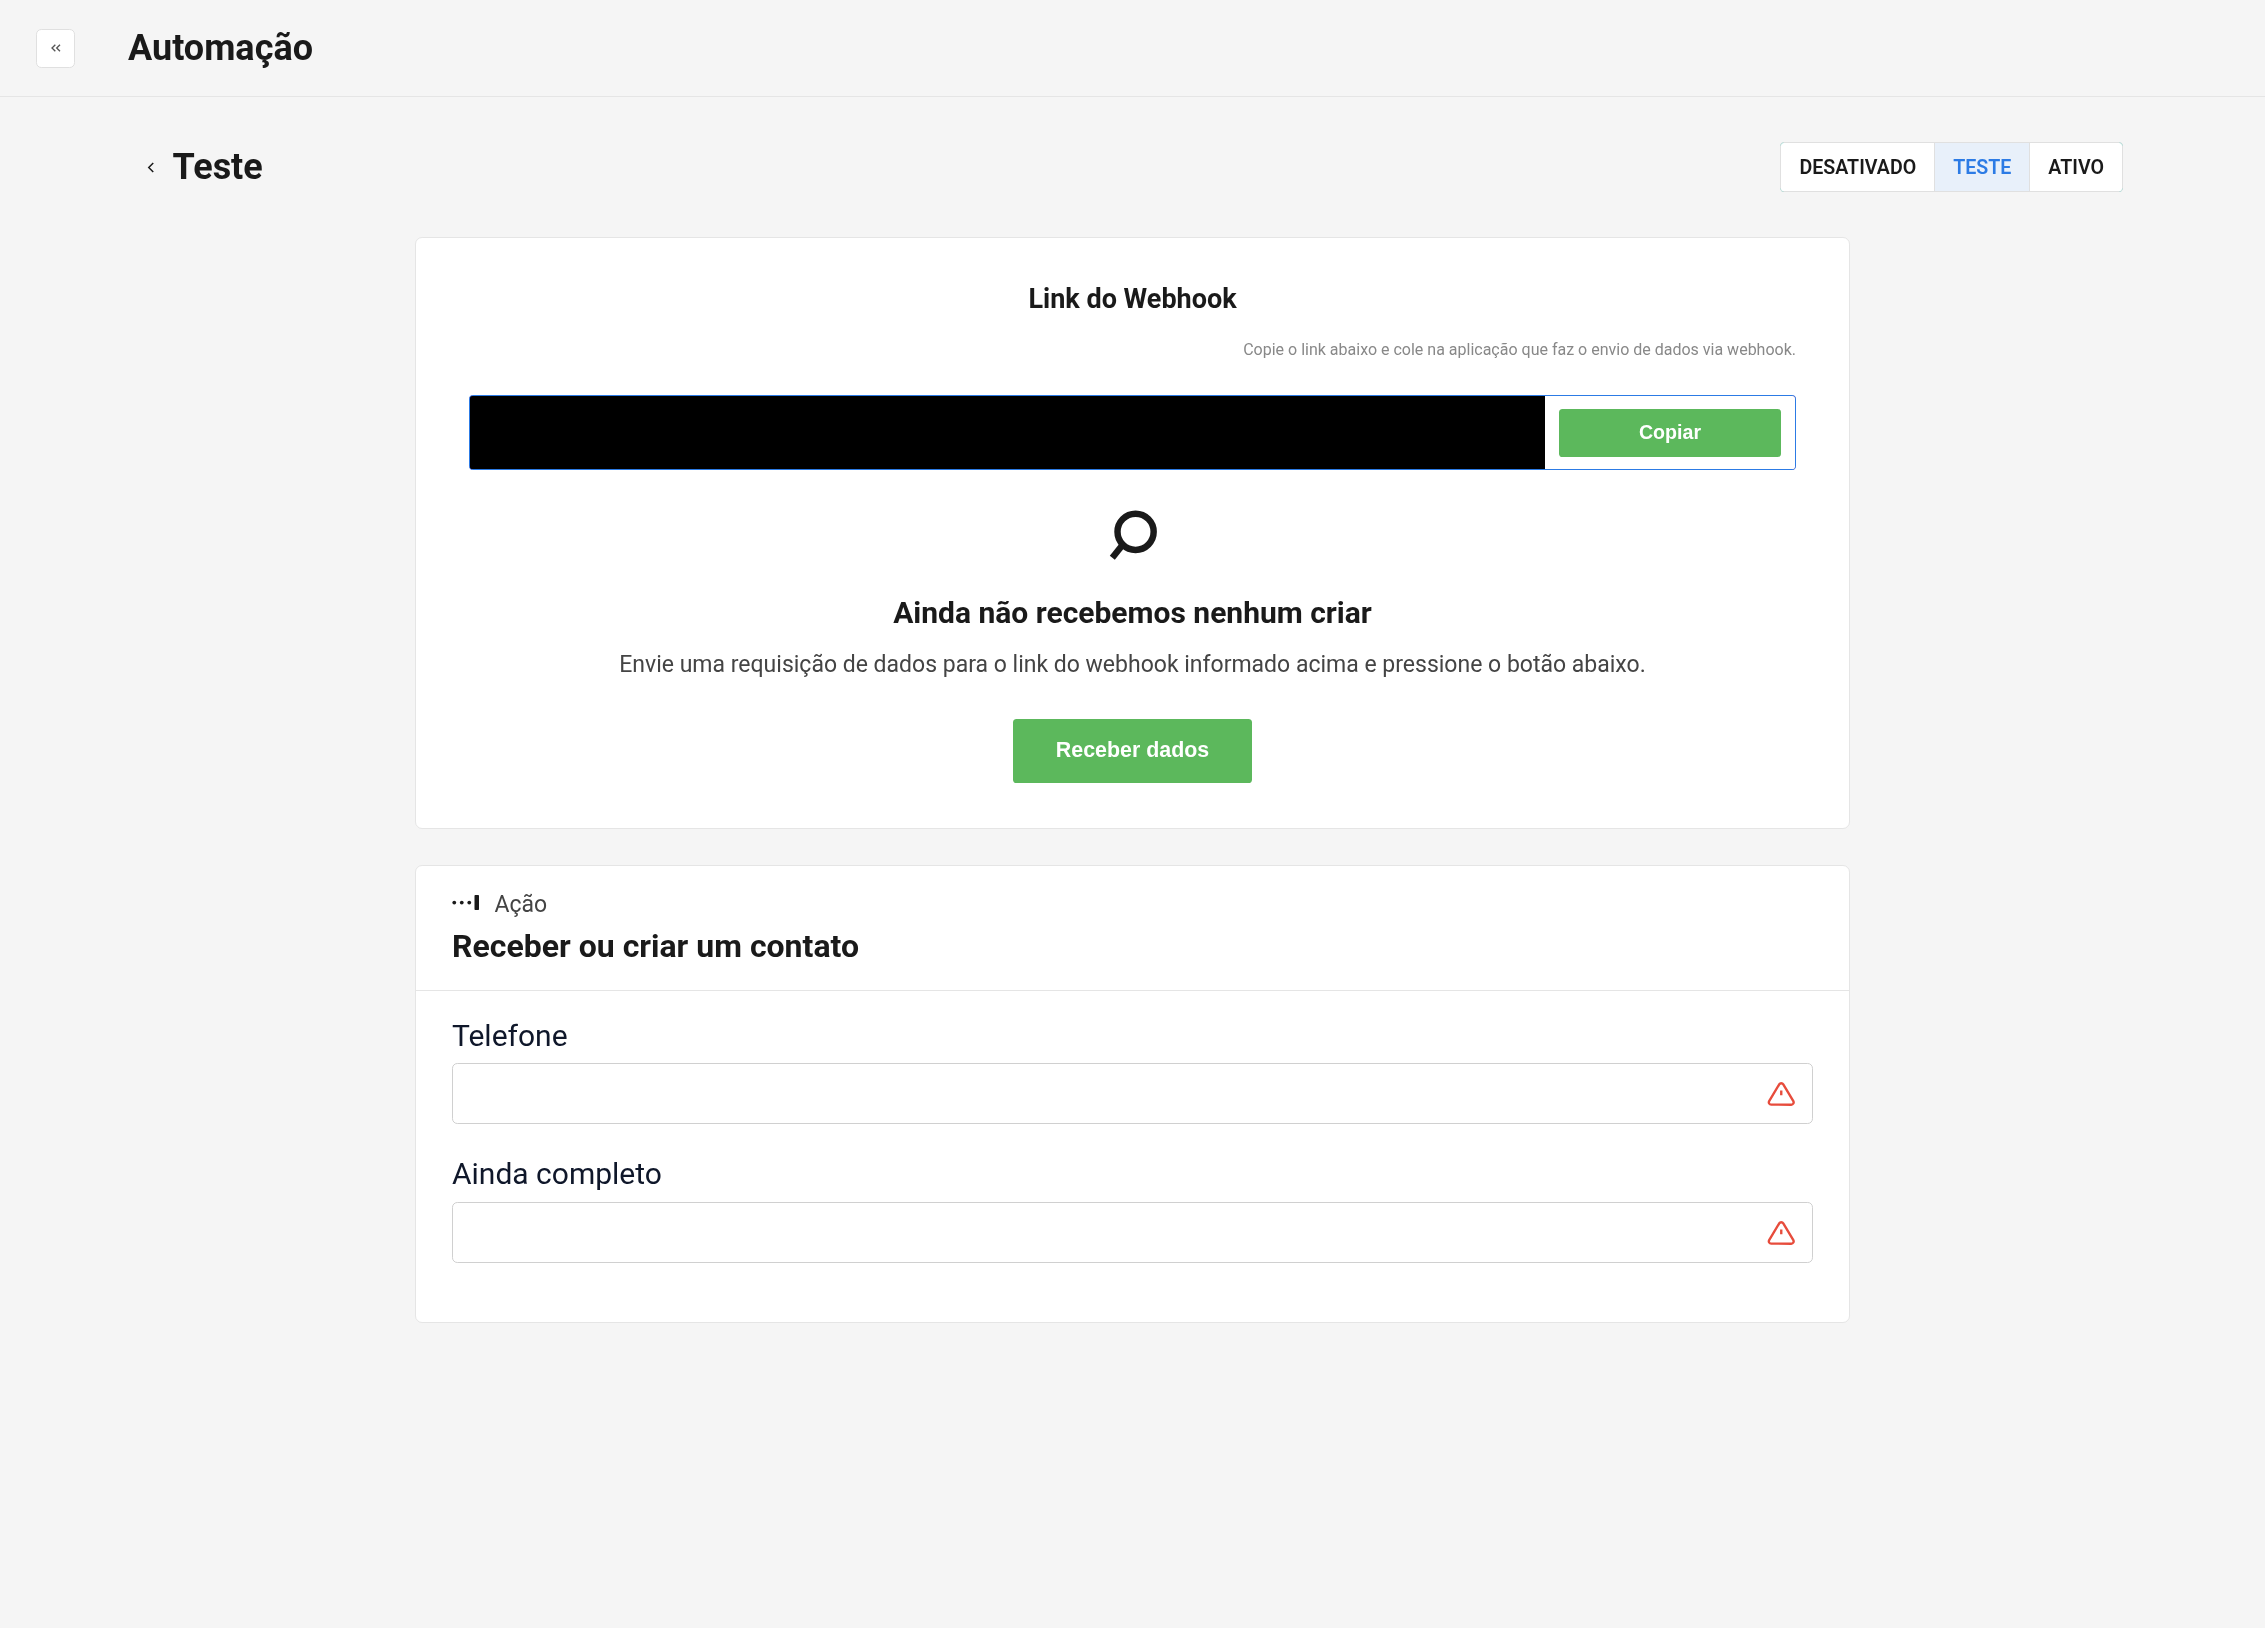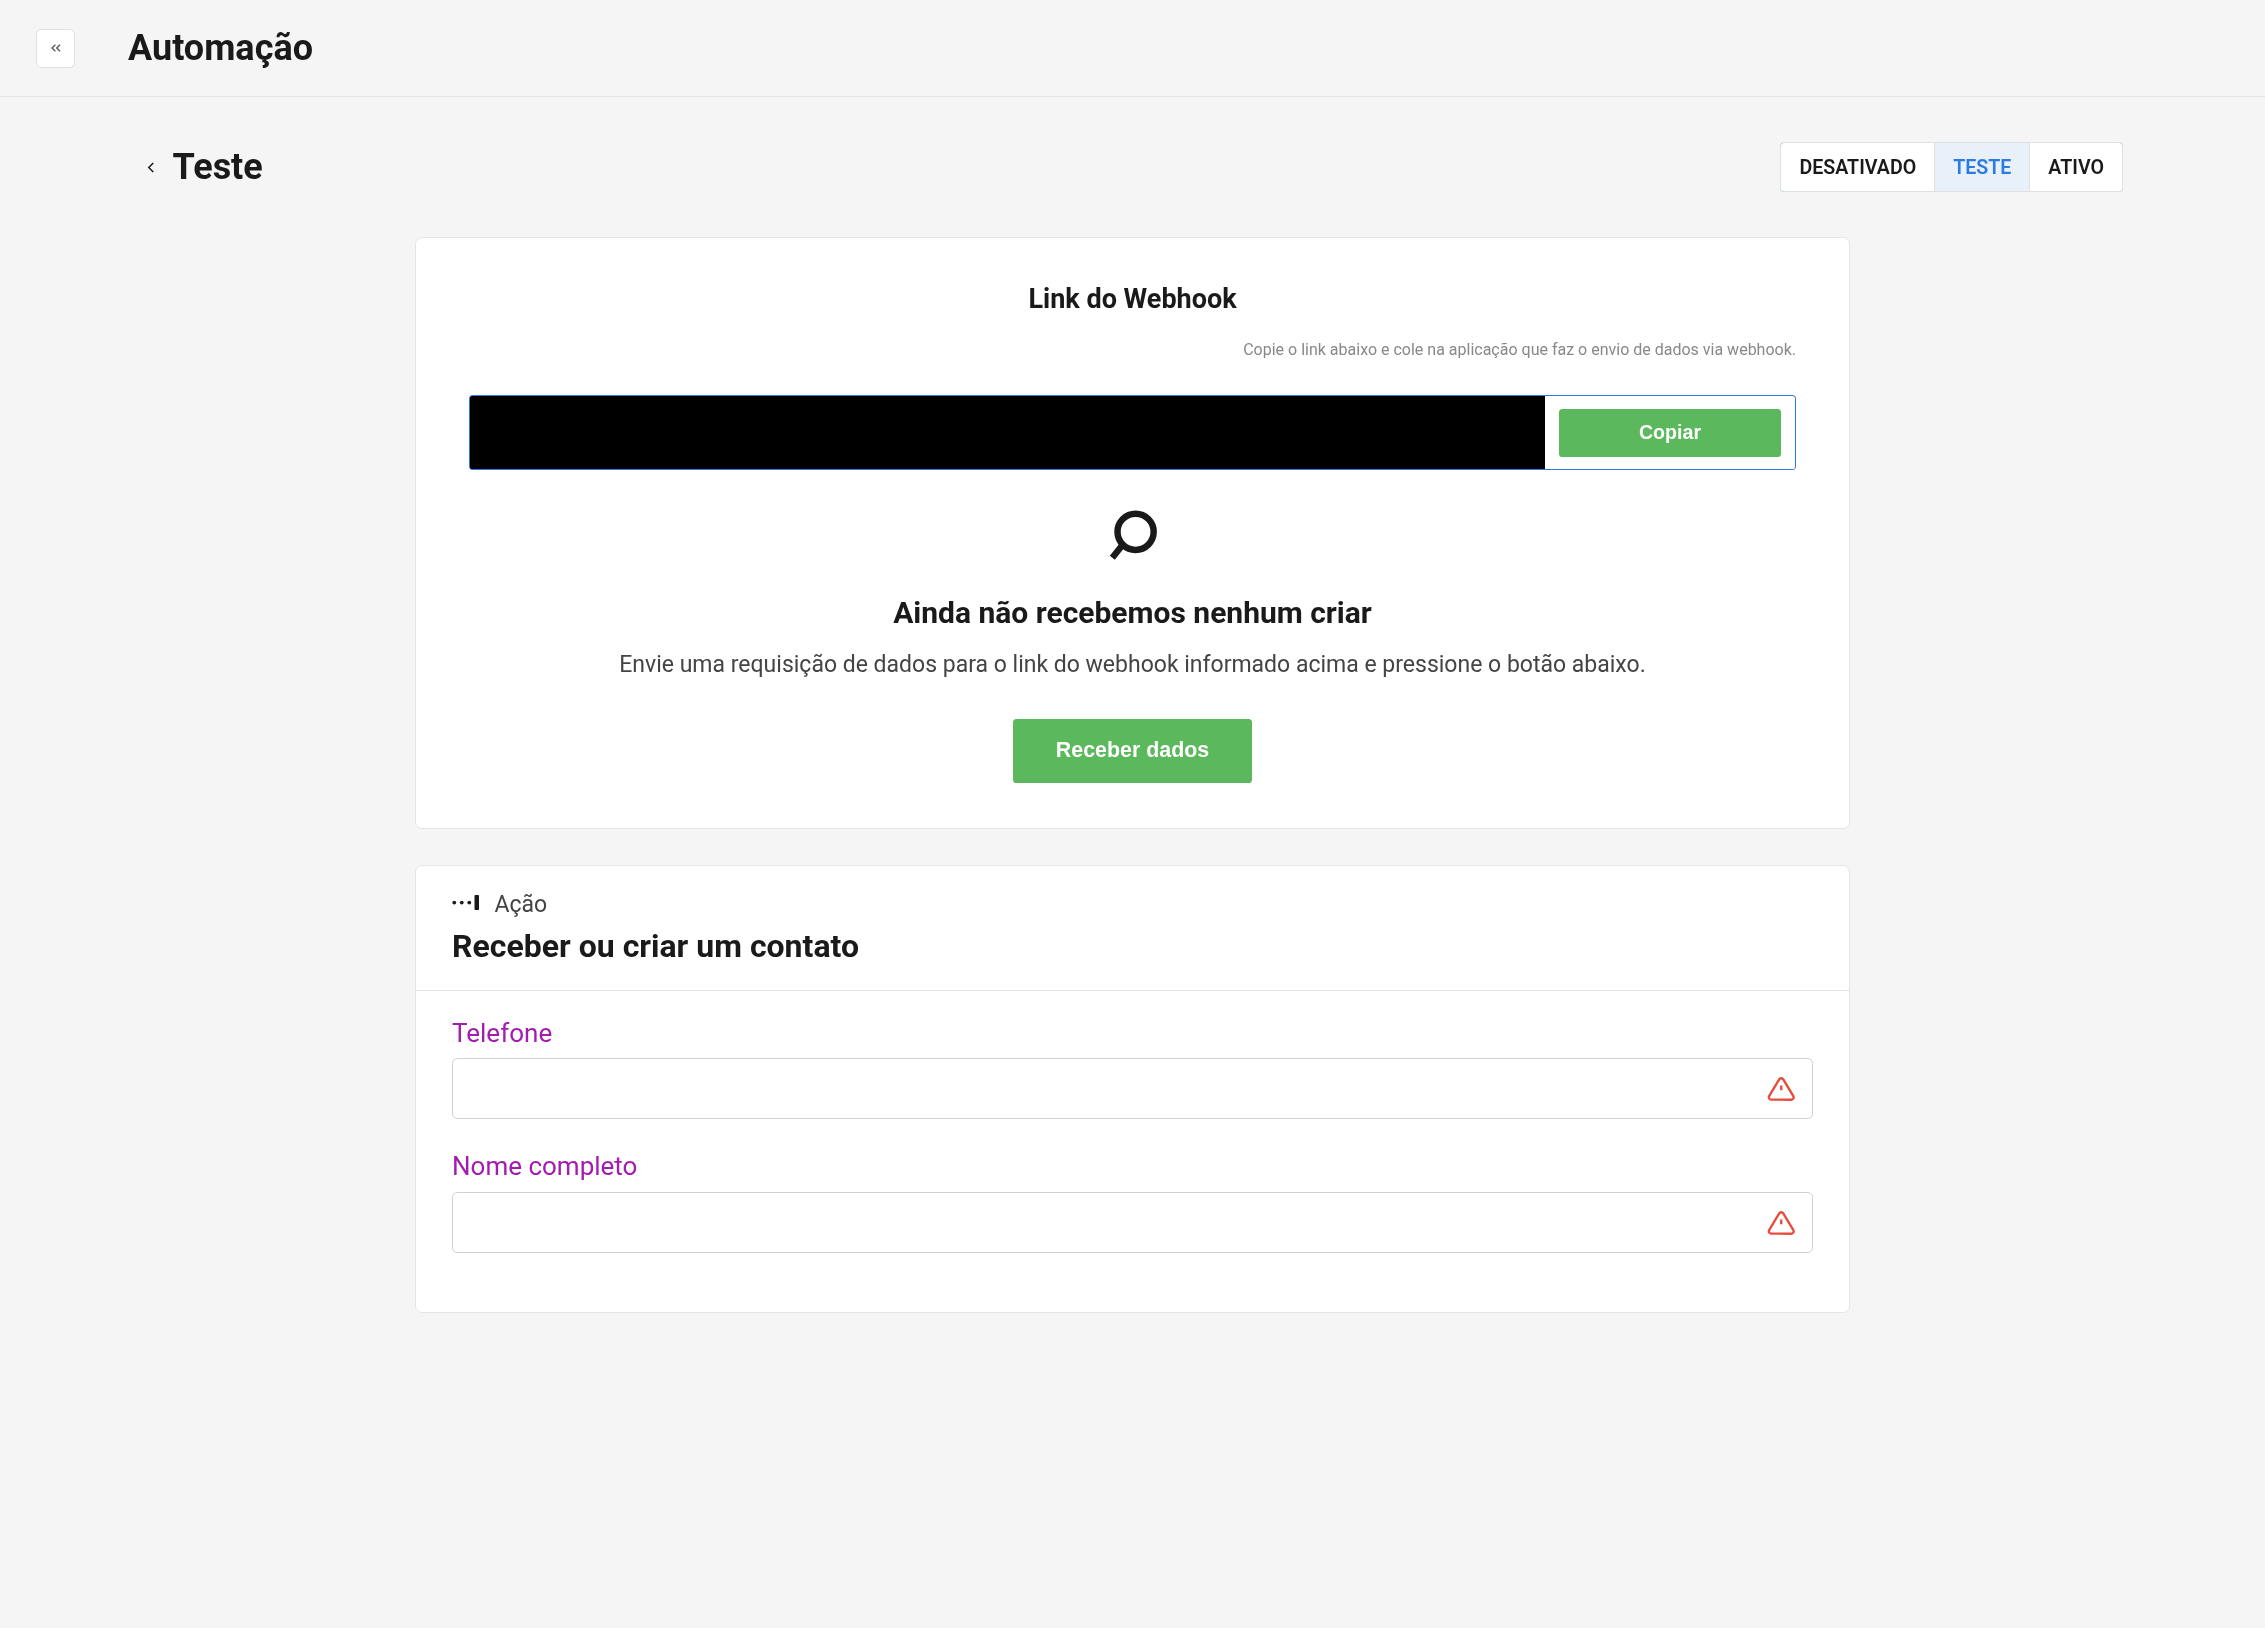--- a/index.html
+++ b/index.html
@@ -208,22 +208,22 @@
       font-size: 32px;
       font-weight: 700;
     }
     .action-body {
       padding: 27px 36px;
     }
     .field-group {
       margin-bottom: 32px;
     }
     .field-label {
-      font-size: 26px;
-      color: #a21caf;
+      font-size: 30px;
+      color: #0f172a;
       margin-bottom: 10.7px;
       display: block;
     }
     .field-input-wrap {
       position: relative;
     }
     .field-input {
       width: 100%;
       height: 61px;
       border: 0.9px solid #d0d0d0;
@@ -310,21 +310,21 @@
         <div class="field-input-wrap">
           <input type="text" class="field-input" value="" style="">
           <svg class="warning-icon" viewBox="0 0 24 24" fill="none" stroke="#e74c3c" stroke-width="2">
             <path d="M10.29 3.86L1.82 18a2 2 0 0 0 1.71 3h16.94a2 2 0 0 0 1.71-3L13.71 3.86a2 2 0 0 0-3.42 0z"></path>
             <line x1="12" y1="9" x2="12" y2="13"></line>
             <line x1="12" y1="17" x2="12.01" y2="17"></line>
           </svg>
         </div>
       </div>
       <div class="field-group">
-        <label class="field-label">Nome completo</label>
+        <label class="field-label">Ainda completo</label>
         <div class="field-input-wrap">
           <input type="text" class="field-input" value="" style="">
           <svg class="warning-icon" viewBox="0 0 24 24" fill="none" stroke="#e74c3c" stroke-width="2">
             <path d="M10.29 3.86L1.82 18a2 2 0 0 0 1.71 3h16.94a2 2 0 0 0 1.71-3L13.71 3.86a2 2 0 0 0-3.42 0z"></path>
             <line x1="12" y1="9" x2="12" y2="13"></line>
             <line x1="12" y1="17" x2="12.01" y2="17"></line>
           </svg>
         </div>
       </div>
     </div>

